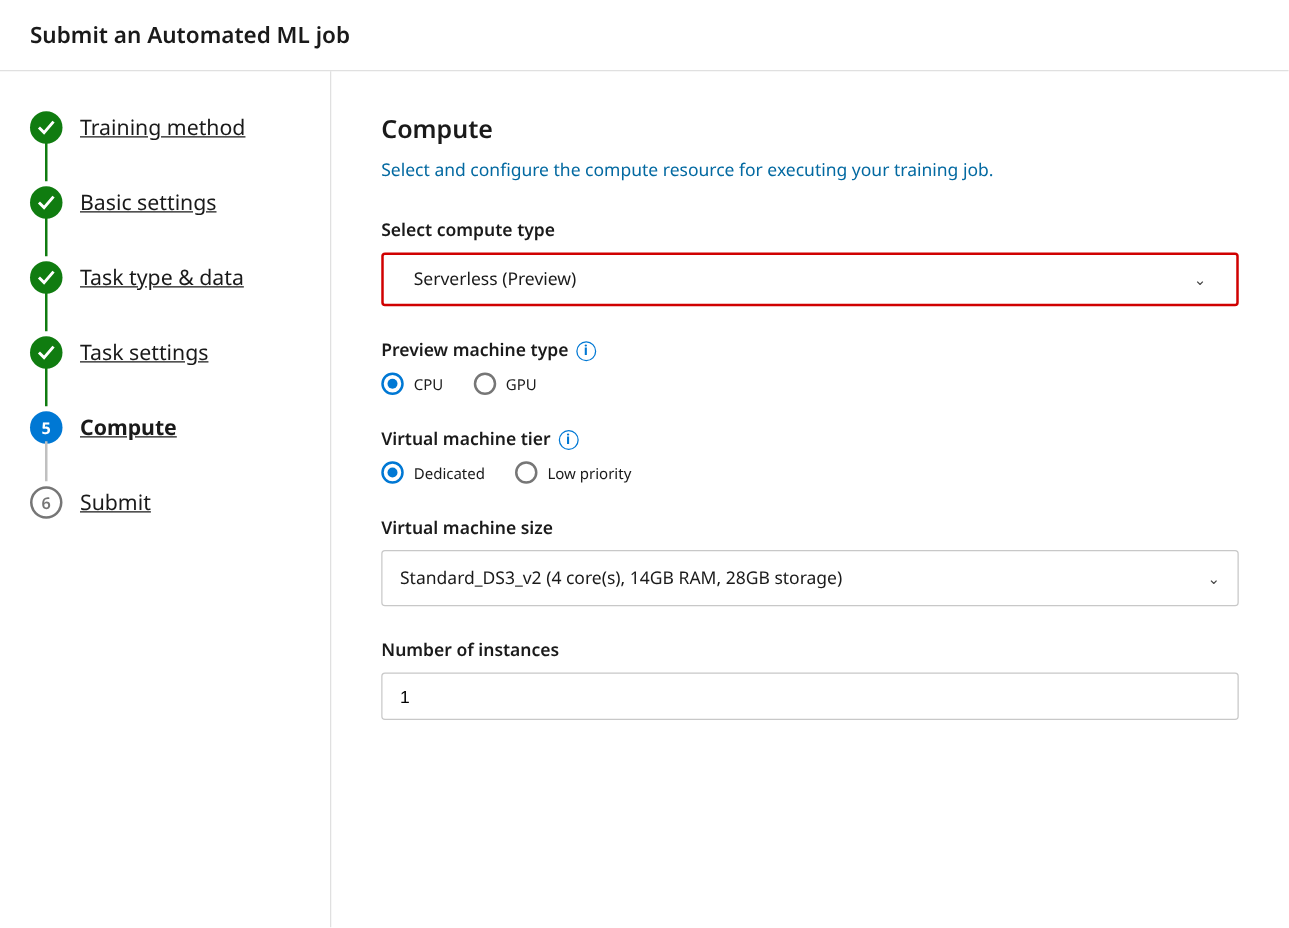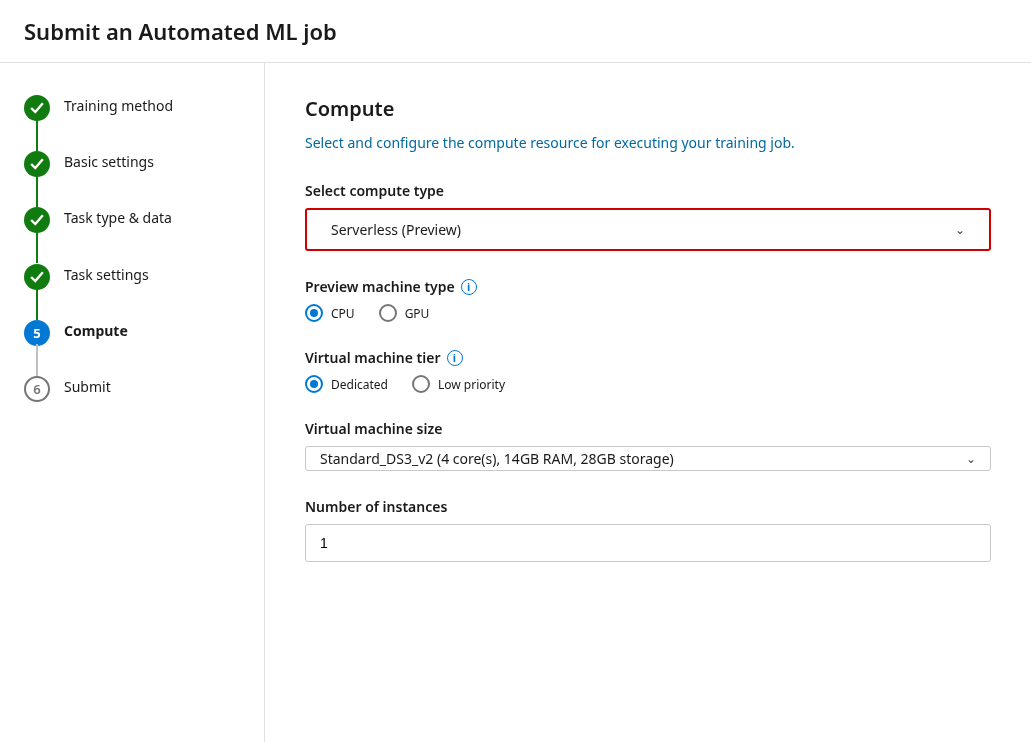--- a/index.html
+++ b/index.html
@@ -7,21 +7,21 @@
       font-family: 'Segoe UI', system-ui, sans-serif;
       background: #fff;
       color: #1a1a1a;
       width: 1031px;
       min-height: 742px;
     }
 
     .page-header {
       padding: 16px 24px;
       border-bottom: 1px solid #e0e0e0;
-      font-size: 22px;
+      font-size: 18px;
       font-weight: 600;
     }
 
     .main-layout {
       display: flex;
       height: calc(742px - 57px);
     }
 
     
     .sidebar {
@@ -92,22 +92,23 @@
     }
 
     .step-icon svg {
       width: 14px;
       height: 14px;
       fill: #fff;
     }
 
     .step-label {
       padding: 10px 0 28px;
-      font-size: 14px;
+      font-size: 17px;
       line-height: 1.3;
+      text-decoration: underline;
     }
 
     .step-label.active {
       font-weight: 700;
     }
 
     
     .content {
       flex: 1;
       padding: 32px 40px;
@@ -207,21 +208,21 @@
     }
 
     .radio-outer.unchecked {
       border-color: #767676;
     }
 
     .dropdown-box {
       width: 100%;
       border: 1px solid #c8c8c8;
       border-radius: 3px;
-      padding: 2px 14px;
+      padding: 12px 14px;
       font-size: 14px;
       display: flex;
       align-items: center;
       justify-content: space-between;
       cursor: pointer;
       background: #fff;
       margin-bottom: 26px;
     }
 
     .dropdown-box .chevron {

